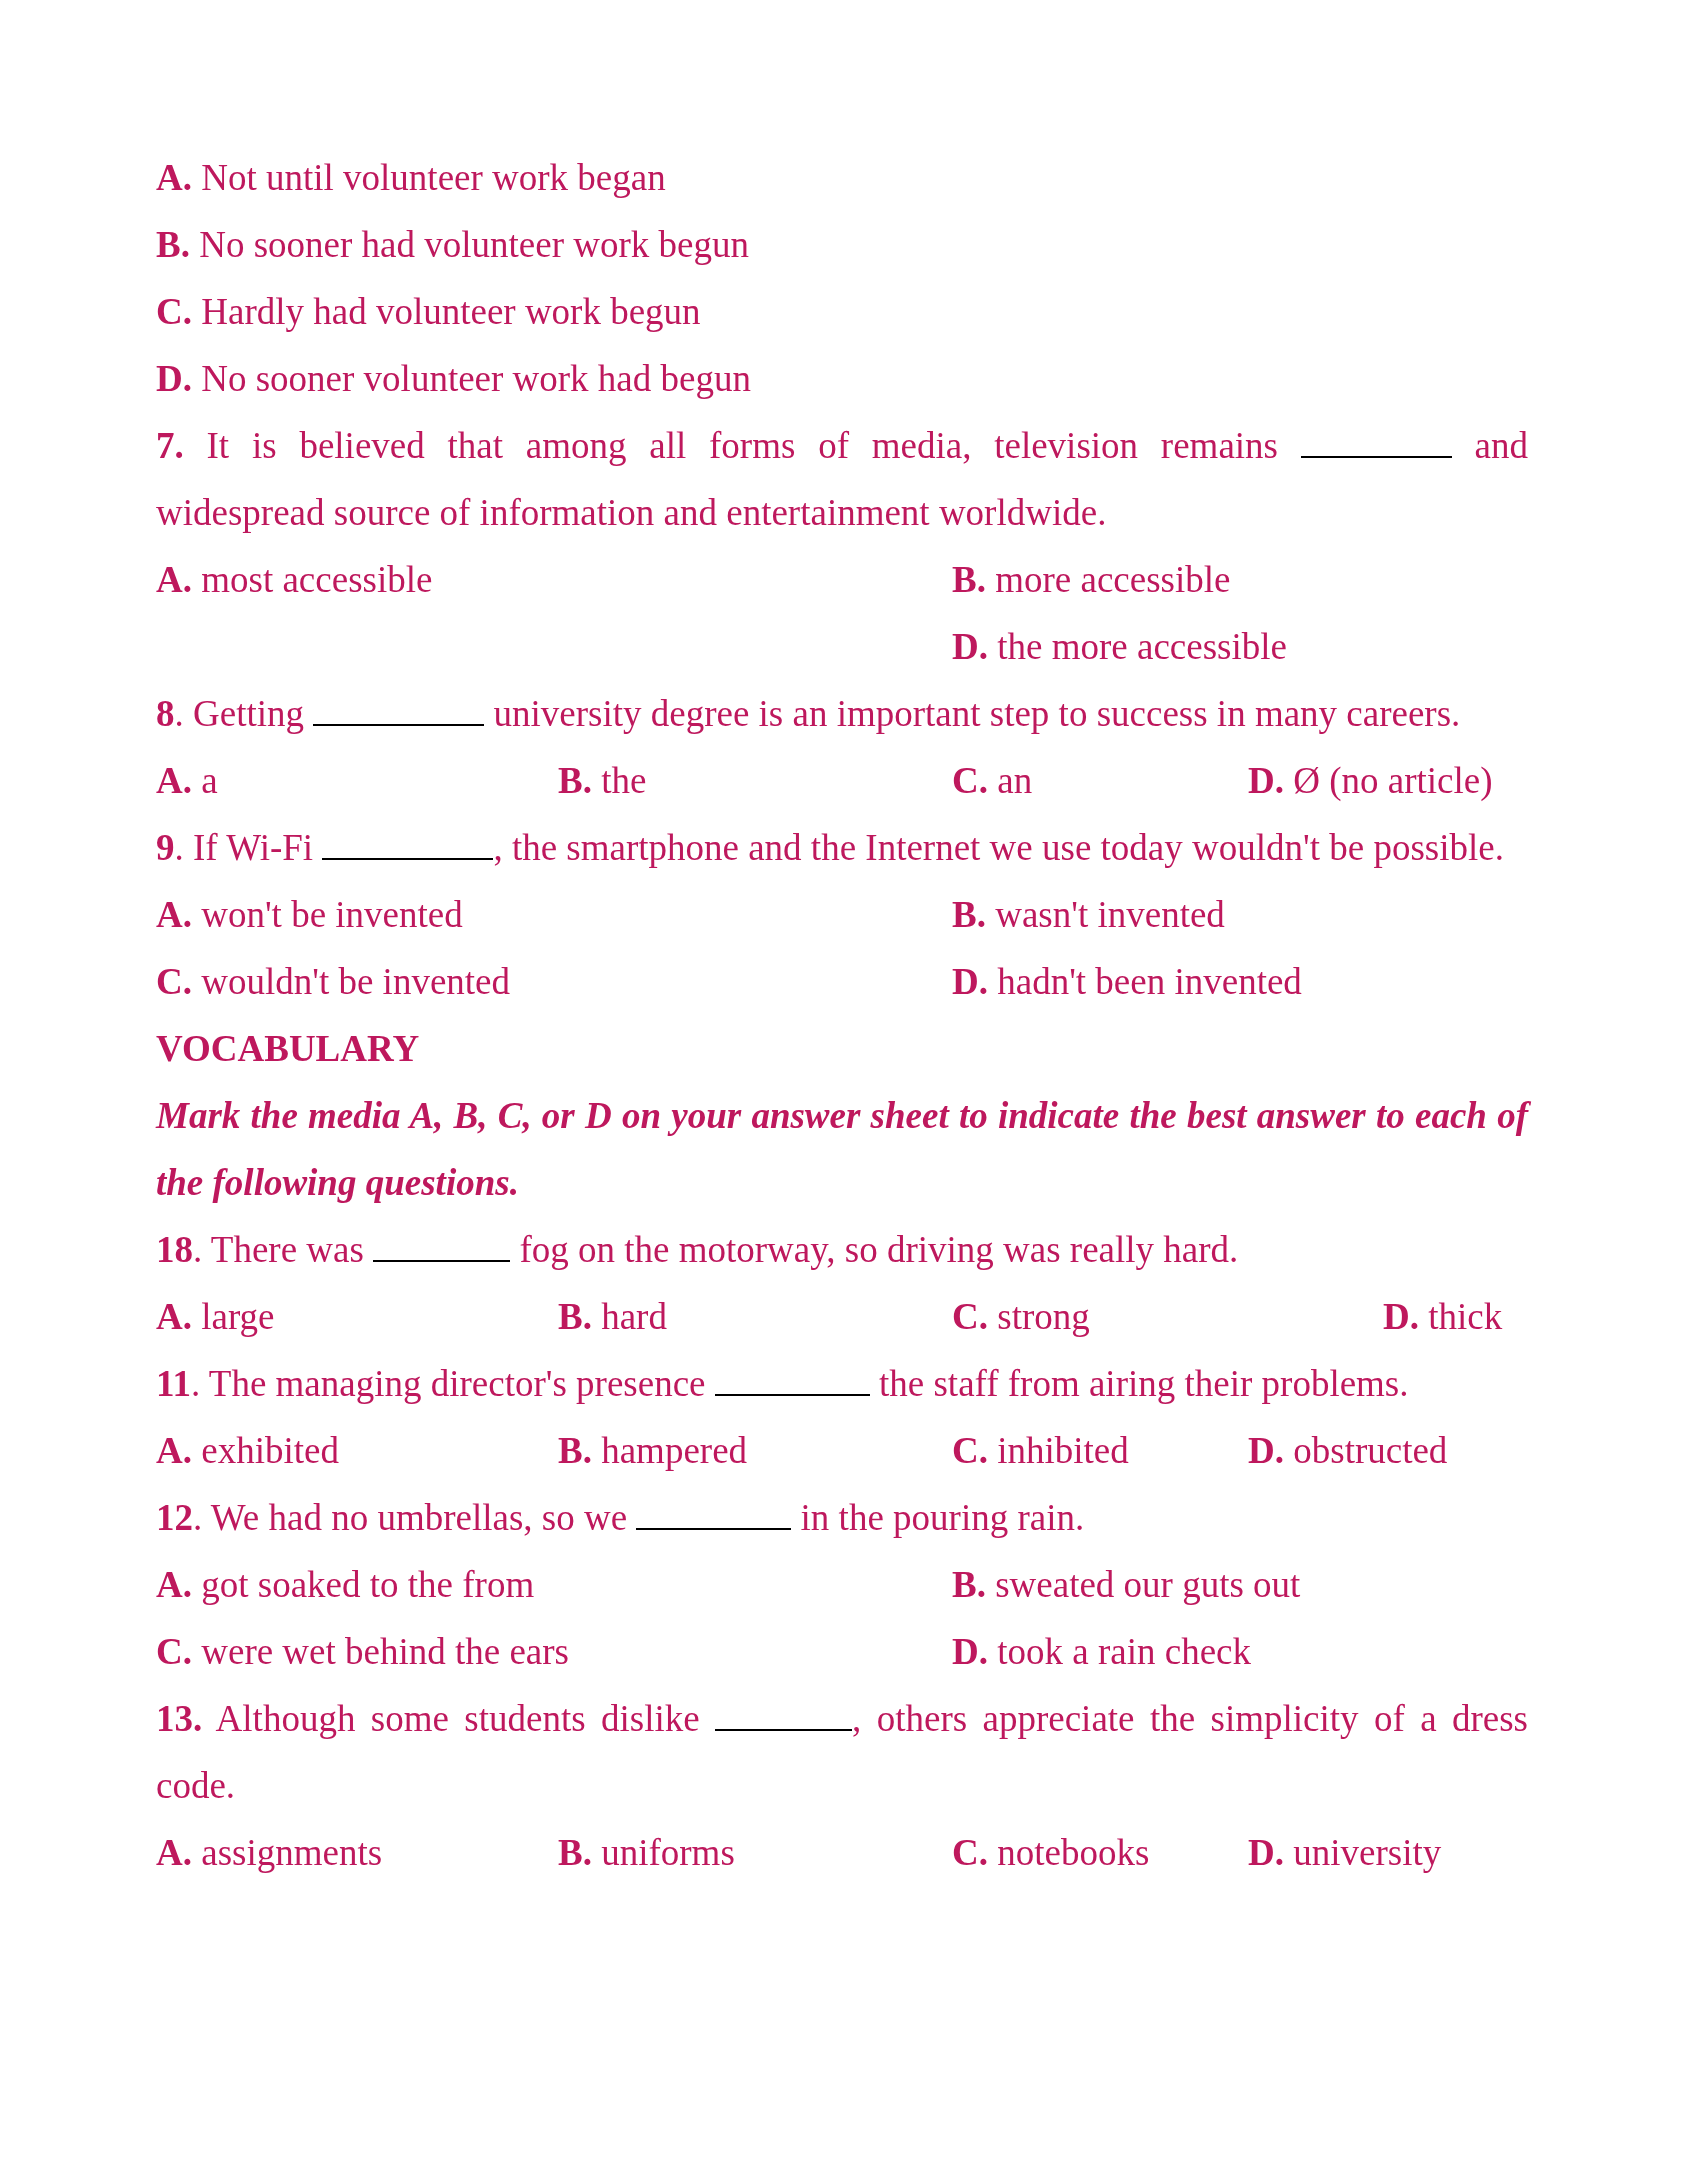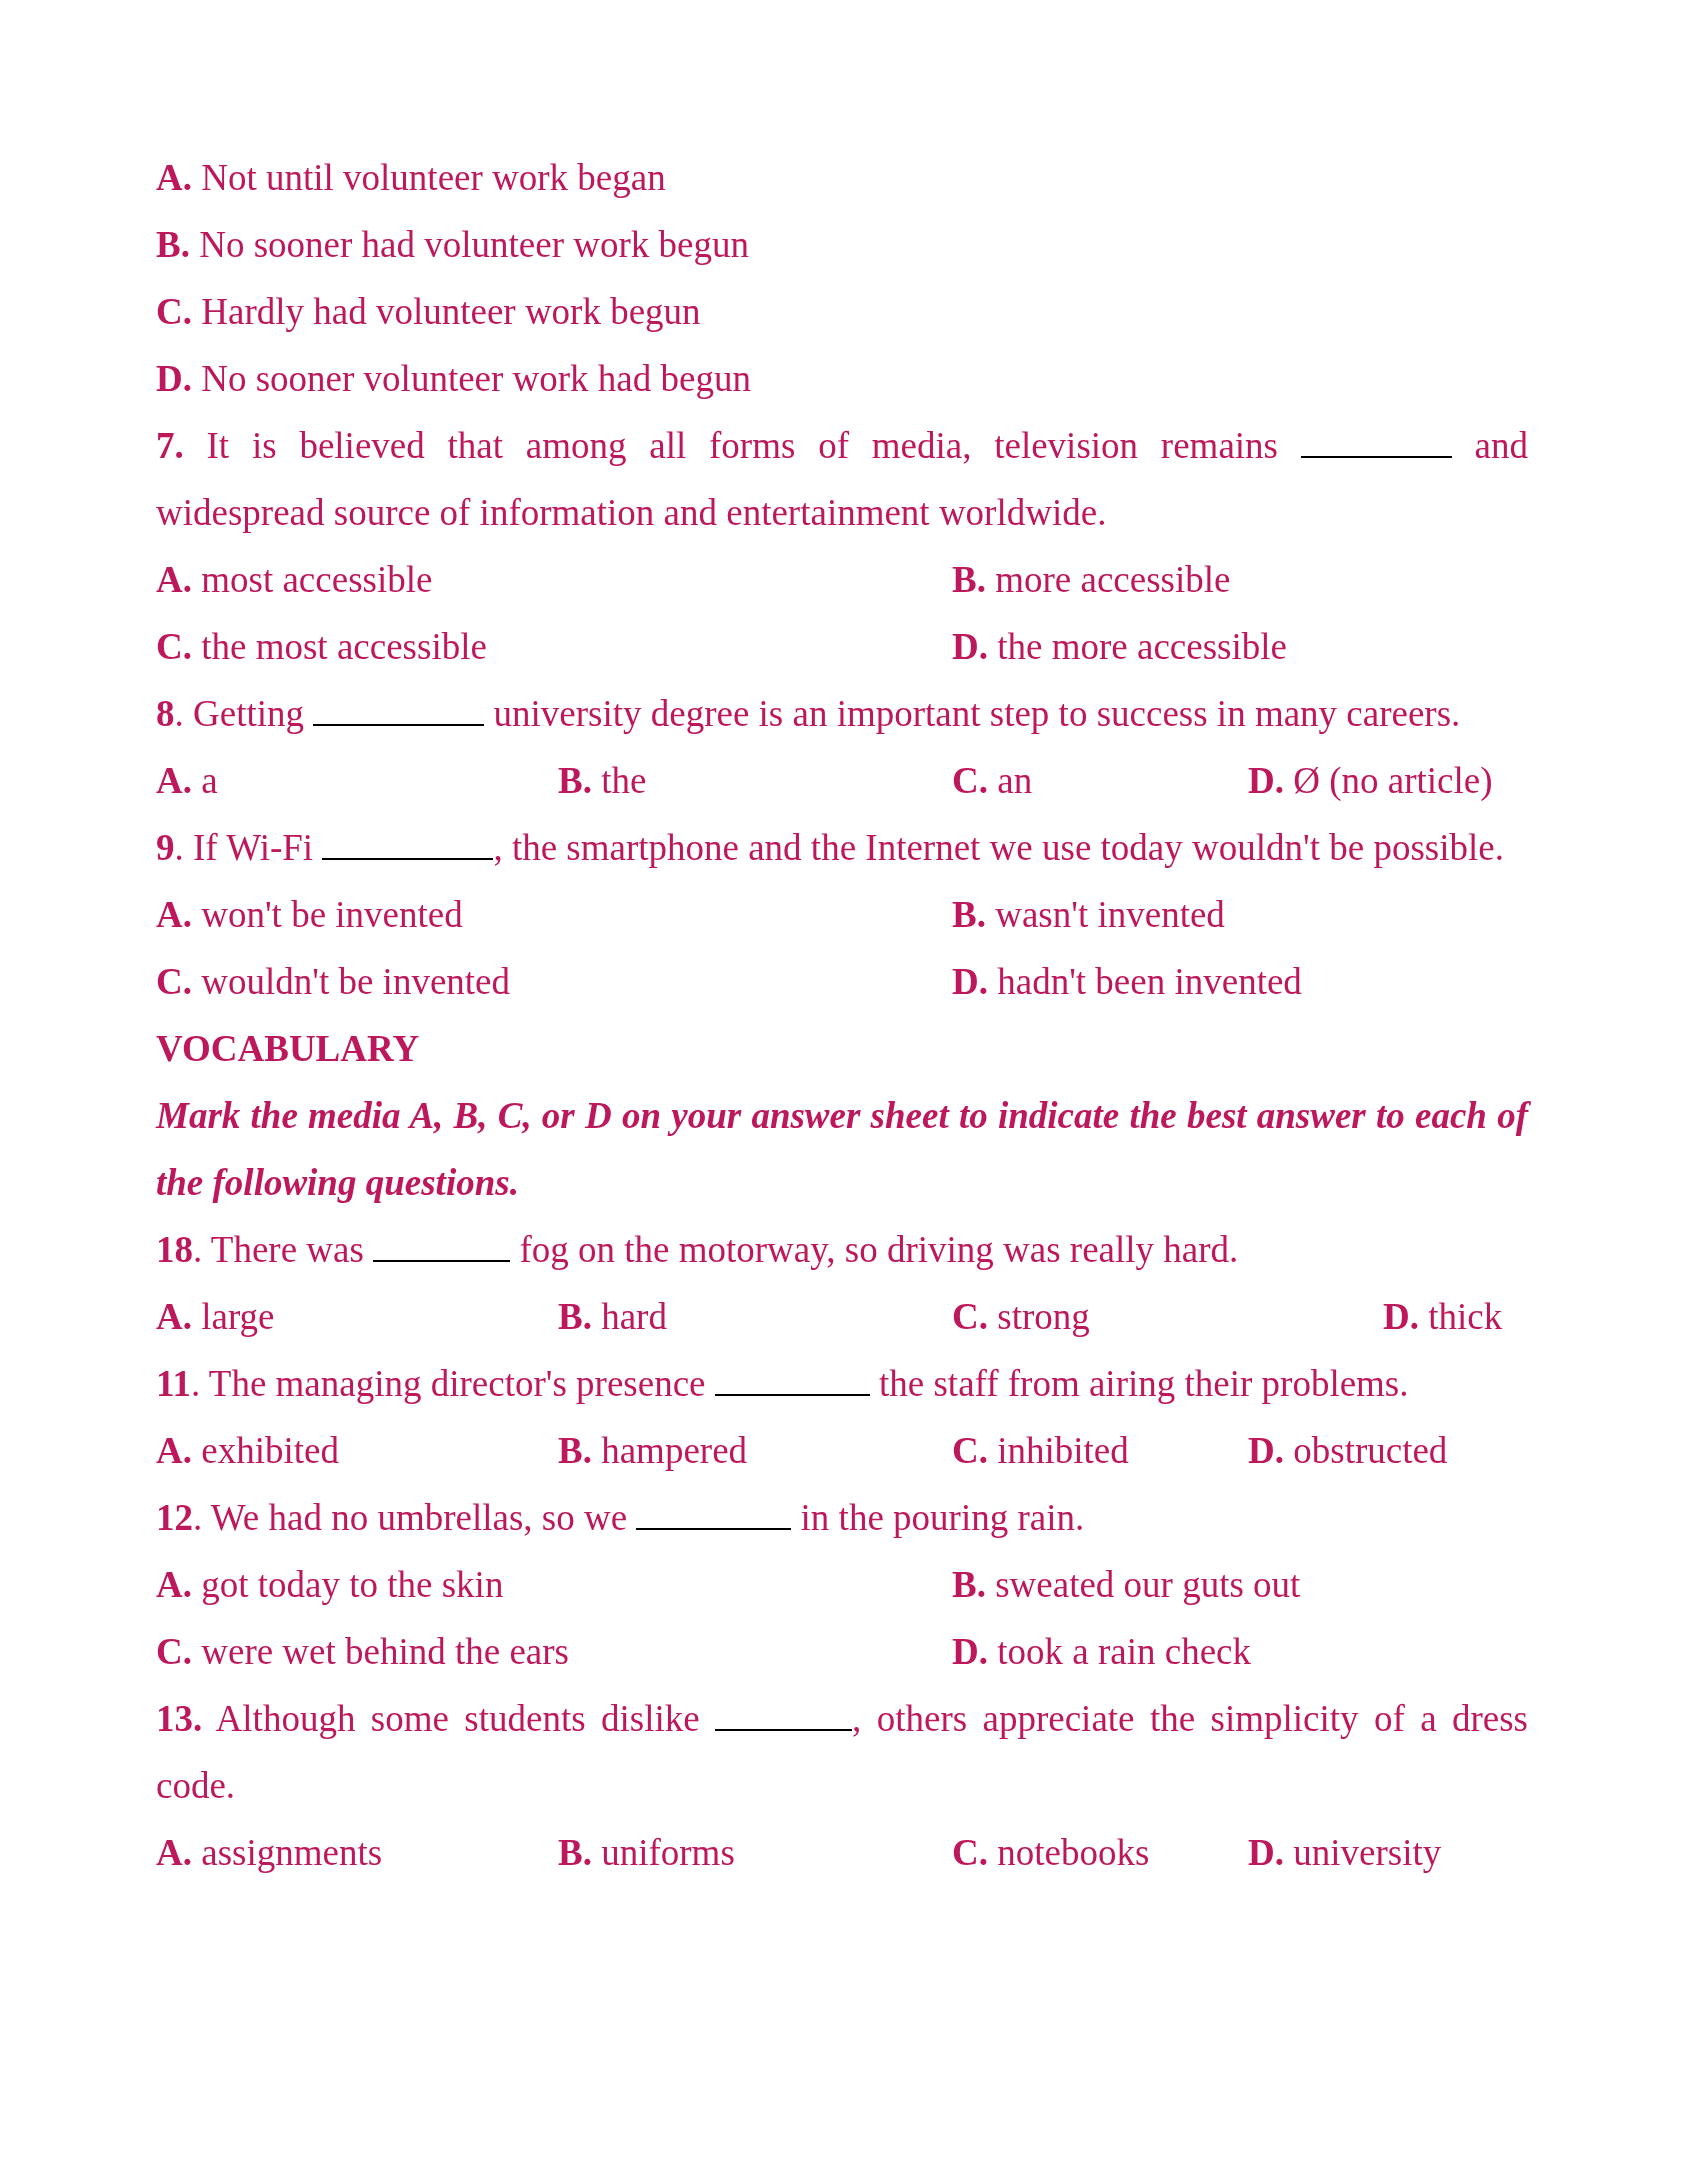--- a/index.html
+++ b/index.html
@@ -32,21 +32,20 @@
   <div class="line"><span class="b">B.</span><span> No sooner had volunteer work begun</span></div>
   <div class="line"><span class="b">C.</span><span> Hardly had volunteer work begun</span></div>
   <div class="line"><span class="b">D.</span><span> No sooner volunteer work had begun</span></div>
 
   <div class="wrap q7"><span class="b">7.</span><span> It is believed that among all forms of media, television remains </span><span class="blank" style="width:151px"></span><span> and widespread source of information and entertainment worldwide.</span></div>
   <div class="line">
     <span class="opt c0"><span class="b">A.</span><span> most accessible</span></span>
     <span class="opt c2"><span class="b">B.</span><span> more accessible</span></span>
   </div>
   <div class="line">
-    <span class="opt c0"><span class="b">C.</span><span> the most accessible</span></span>
     <span class="opt c2"><span class="b">D.</span><span> the more accessible</span></span>
   </div>
 
   <div class="line"><span class="b">8</span><span>.</span><span> Getting </span><span class="blank" style="width:171px"></span><span> university degree is an important step to success in many careers.</span></div>
   <div class="line">
     <span class="opt c0"><span class="b">A.</span><span> a</span></span>
     <span class="opt c1"><span class="b">B.</span><span> the</span></span>
     <span class="opt c2"><span class="b">C.</span><span> an</span></span>
     <span class="opt c3"><span class="b">D.</span><span> Ø (no article)</span></span>
   </div>
@@ -75,21 +74,21 @@
   <div class="line"><span class="b">11</span><span>.</span><span> The managing director's presence </span><span class="blank" style="width:155px"></span><span> the staff from airing their problems.</span></div>
   <div class="line">
     <span class="opt c0"><span class="b">A.</span><span> exhibited</span></span>
     <span class="opt c1"><span class="b">B.</span><span> hampered</span></span>
     <span class="opt c2"><span class="b">C.</span><span> inhibited</span></span>
     <span class="opt c3"><span class="b">D.</span><span> obstructed</span></span>
   </div>
 
   <div class="line"><span class="b">12</span><span>.</span><span> We had no umbrellas, so we </span><span class="blank" style="width:155px"></span><span> in the pouring rain.</span></div>
   <div class="line">
-    <span class="opt c0"><span class="b">A.</span><span> got today to the skin</span></span>
+    <span class="opt c0"><span class="b">A.</span><span> got soaked to the from</span></span>
     <span class="opt c2"><span class="b">B.</span><span> sweated our guts out</span></span>
   </div>
   <div class="line">
     <span class="opt c0"><span class="b">C.</span><span> were wet behind the ears</span></span>
     <span class="opt c2"><span class="b">D.</span><span> took a rain check</span></span>
   </div>
 
   <div class="wrap"><span class="b">13.</span><span> Although some students dislike </span><span class="blank" style="width:137px"></span><span>, others appreciate the simplicity of a dress code.</span></div>
   <div class="line">
     <span class="opt c0"><span class="b">A.</span><span> assignments</span></span>

